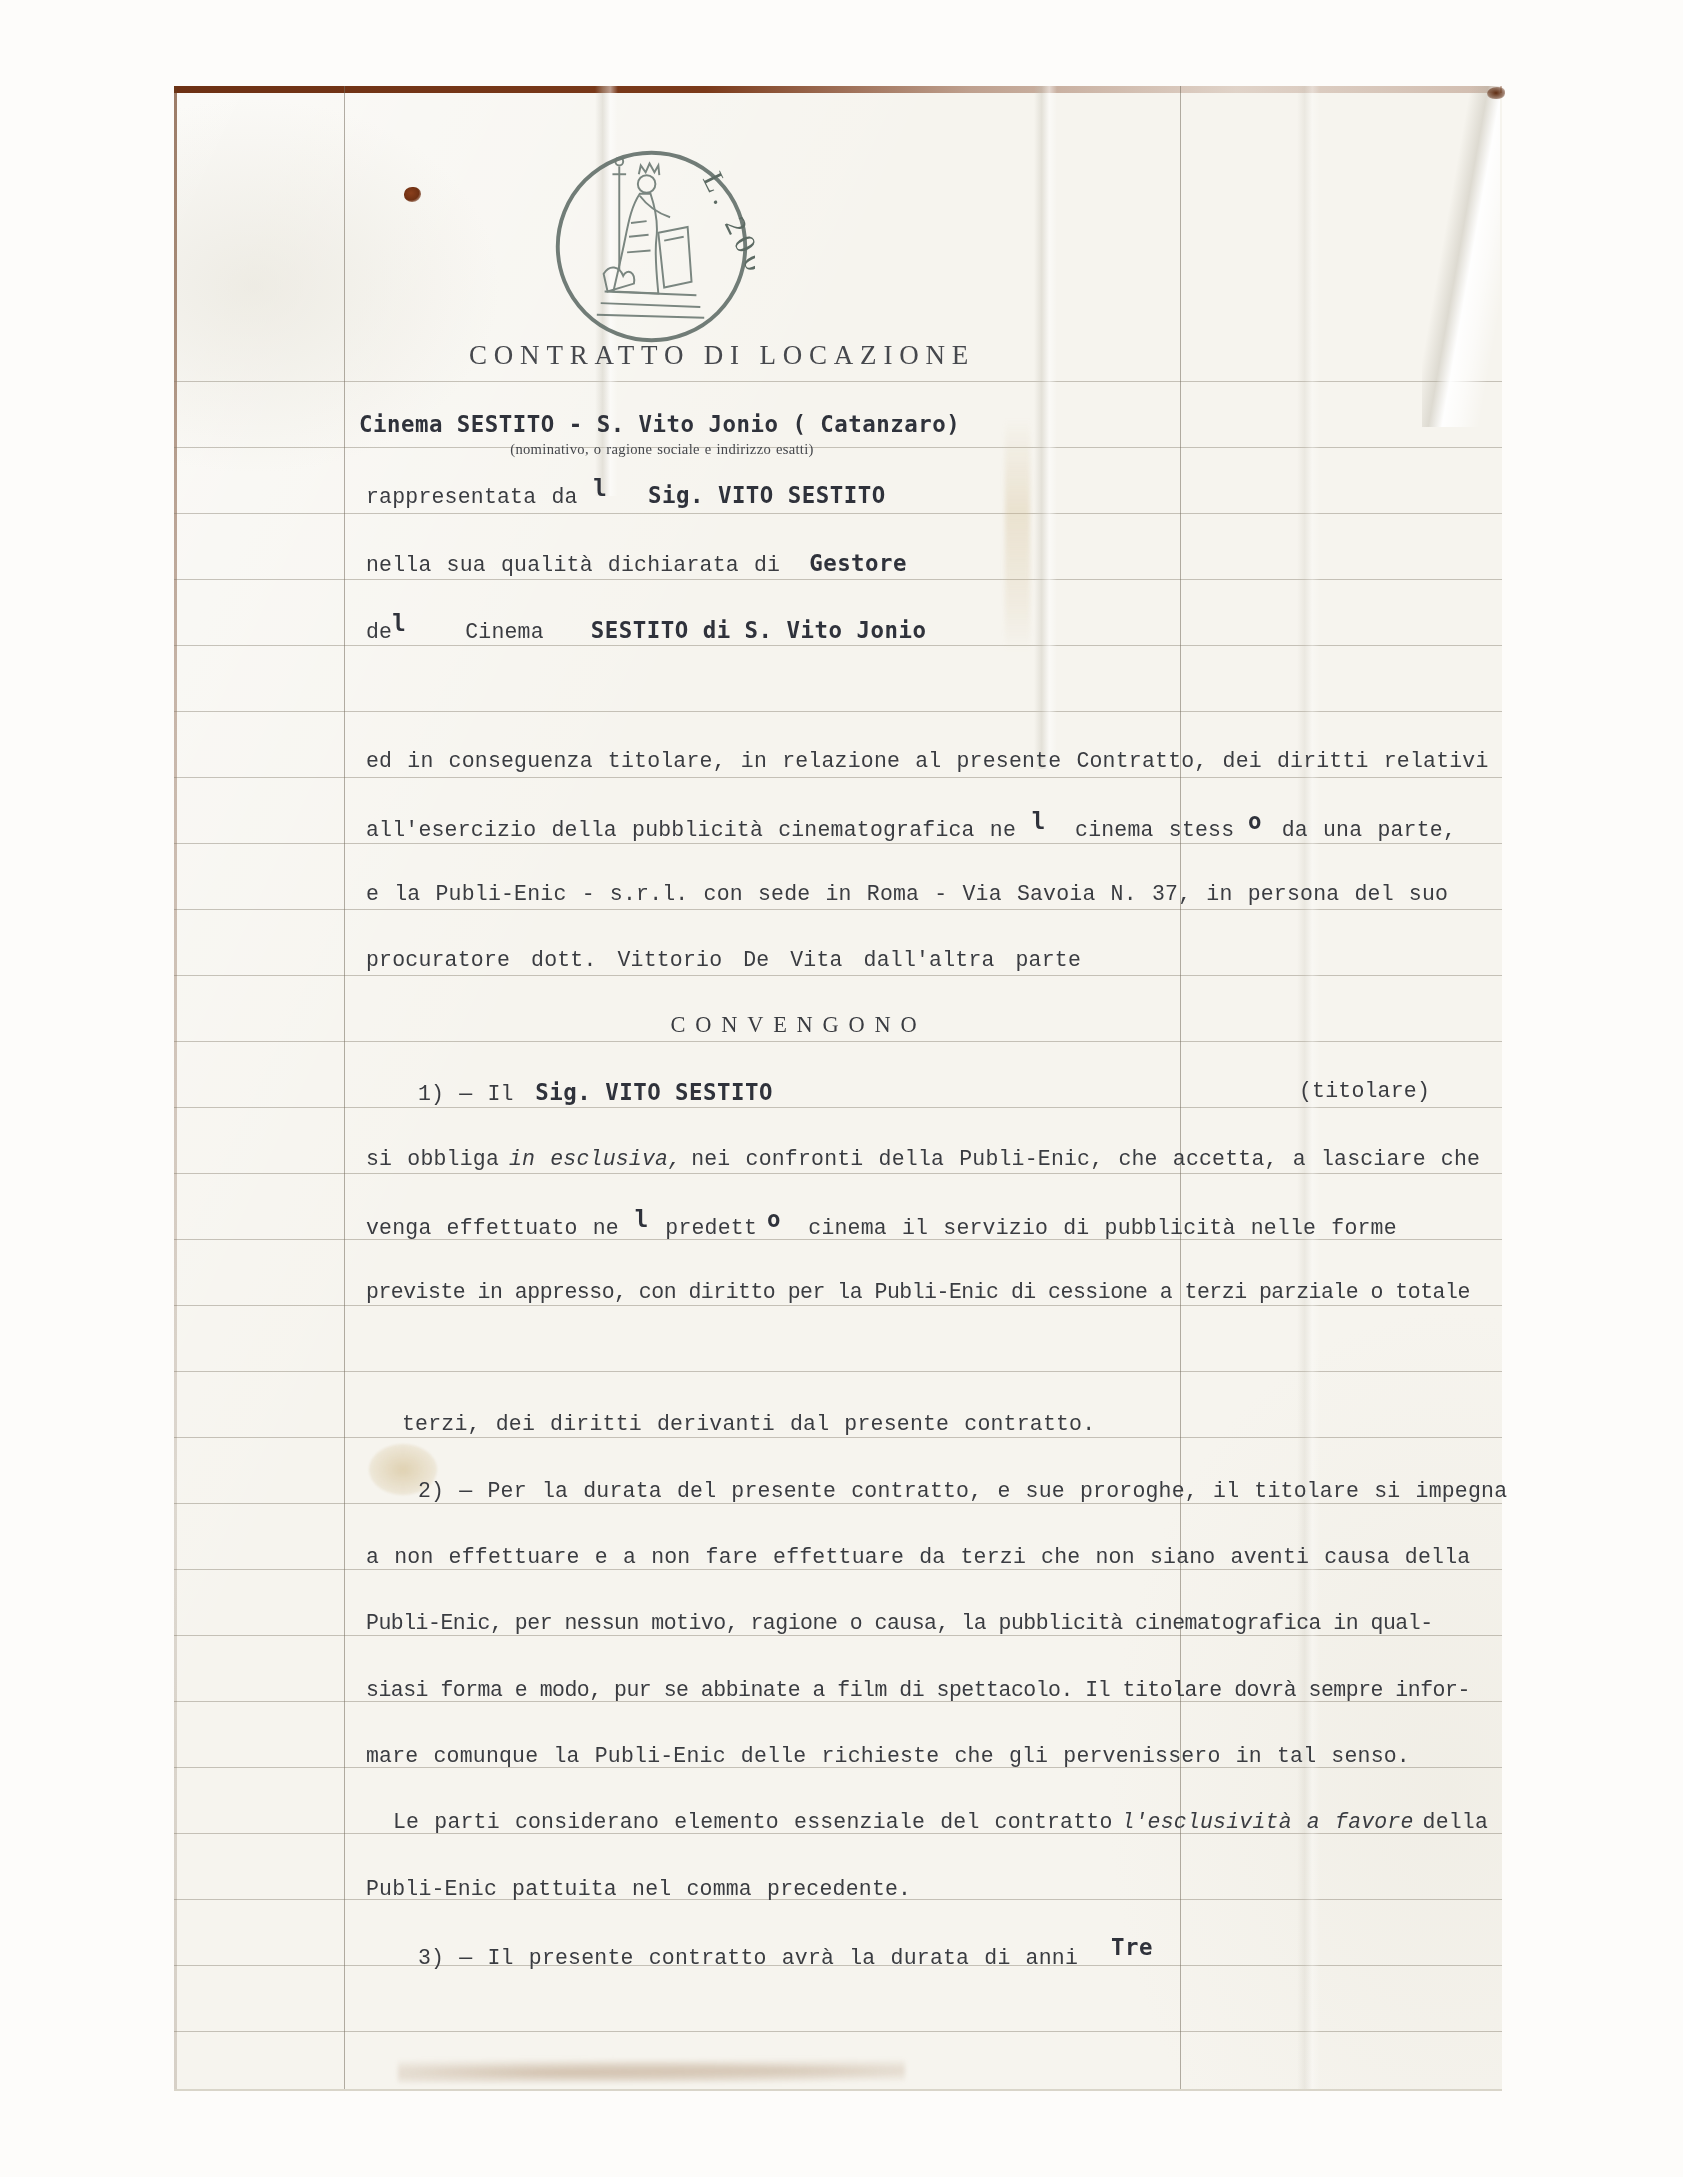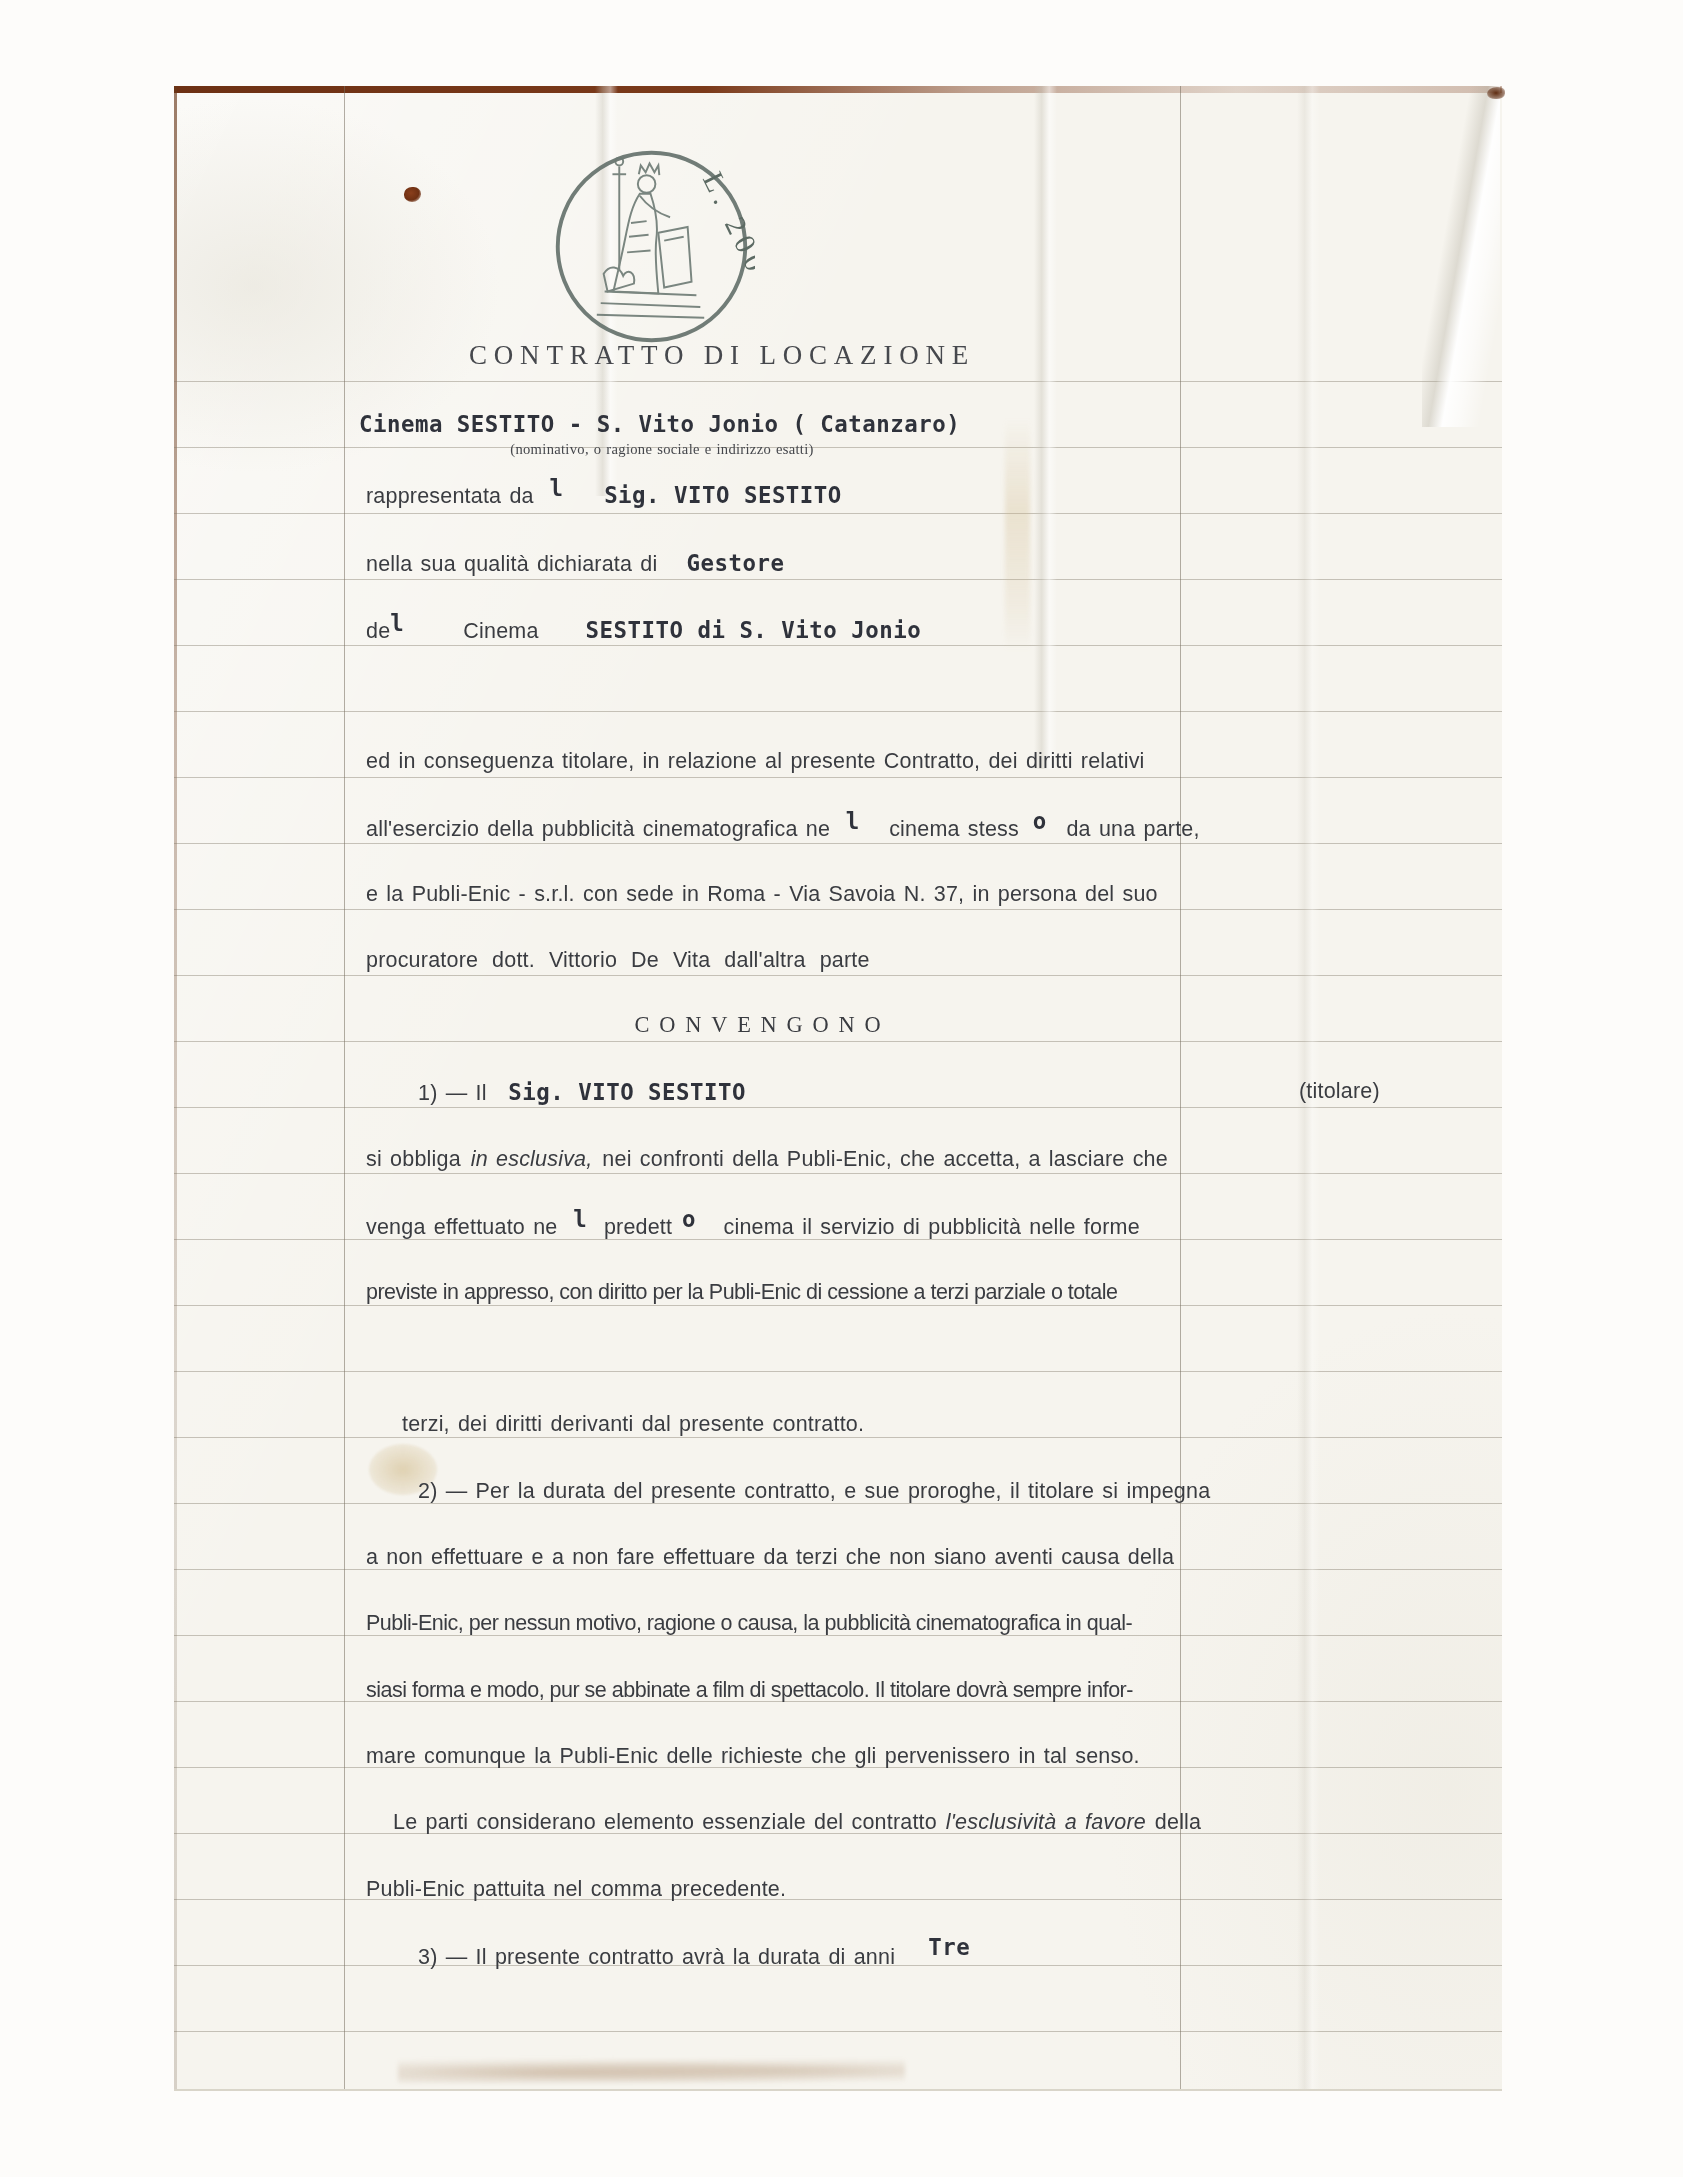--- a/index.html
+++ b/index.html
@@ -64,34 +64,34 @@
                radial-gradient(ellipse at 75% 50%,rgba(150,110,70,0.25),transparent 70%);
     filter:blur(2px);
   }
   .crease{position:absolute;top:0;width:23.4px;height:624px;
     background:linear-gradient(to right,transparent,rgba(200,196,184,0.4),rgba(255,255,255,0.5),transparent);}
   .crease.c1{left:421px;height:410px;}
   .crease.c2{left:860px;height:683px;}
   .crease.c3{left:1123px;height:2003px;opacity:.6;}
 
   .line{position:absolute;white-space:nowrap;}
-  .print{font-family:Liberation Sans, sans-serif;font-size:21.5px;color:#3a3c41;word-spacing:2px;letter-spacing:0.2px;}
+  .print{font-family:Liberation Mono, monospace;font-size:21.5px;color:#3a3c41;word-spacing:2px;letter-spacing:0.2px;}
   .long{letter-spacing:-0.5px;word-spacing:0px;}
   .wide{word-spacing:7.8px;}
   .it{font-style:italic;}
   .typed{font-family:"DejaVu Sans Mono","Liberation Mono",monospace;font-size:22.4px;font-weight:700;color:#2f323b;letter-spacing:0.5px;}
   .fill{position:relative;top:-6.8px;}
   .m-sm{margin:0 11.7px;}
   .m-md{margin-left:25px;}
   .title{
     font-family:Liberation Serif, serif;font-size:27px;font-weight:400;
     color:#46484d;letter-spacing:6.8px;
   }
   .caption{font-size:14.6px;color:#45474c;letter-spacing:0.3px;word-spacing:1px;}
-  .convengono{font-size:22.4px;letter-spacing:9.8px;color:#3a3c41;}
+  .convengono{font-size:22.4px;letter-spacing:9.8px;color:#3a3c41;padding-left:36px;}
   .right-label{position:absolute;left:881px;top:0;}
   .stamp{position:absolute;left:374px;top:57px;width:207px;height:207px;}
 </style>
 </head>
 <body>
 
 <div class="paper">
   <div class="top-edge"></div>
   <div class="left-edge"></div>
   <div class="rules"></div>

